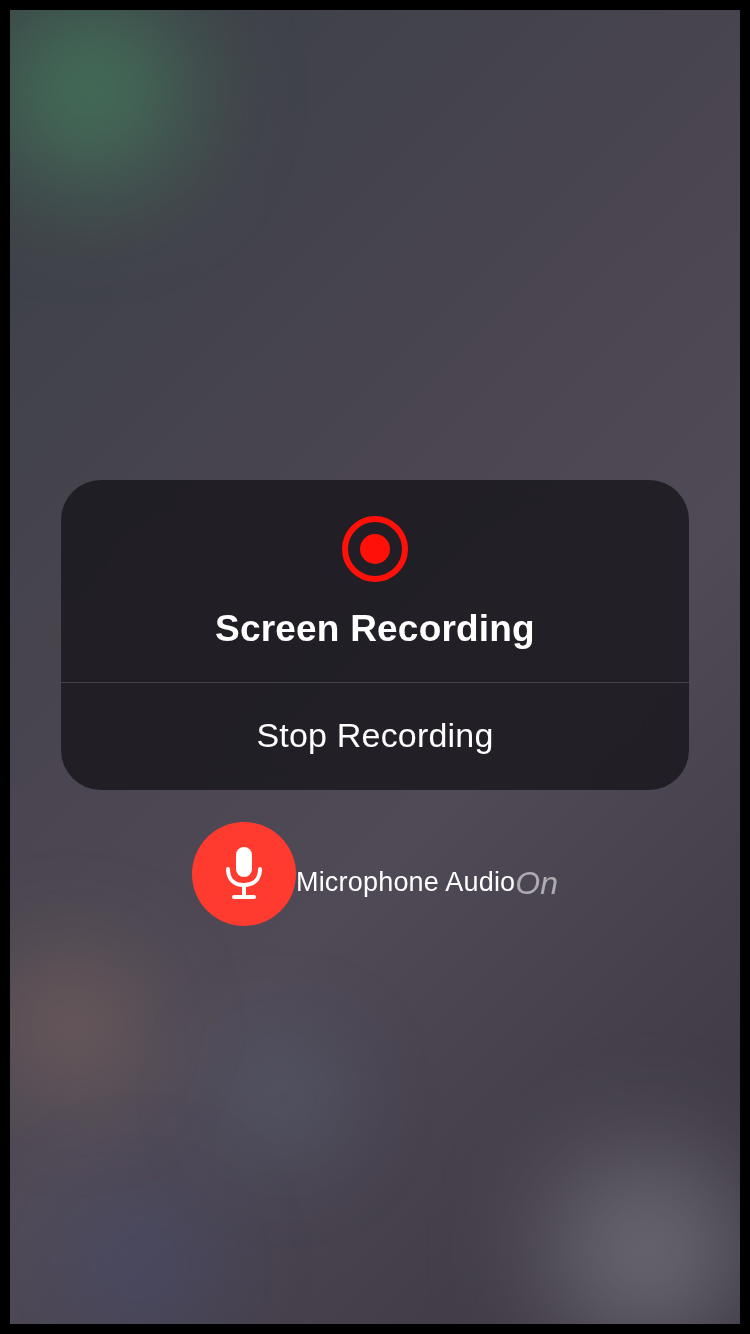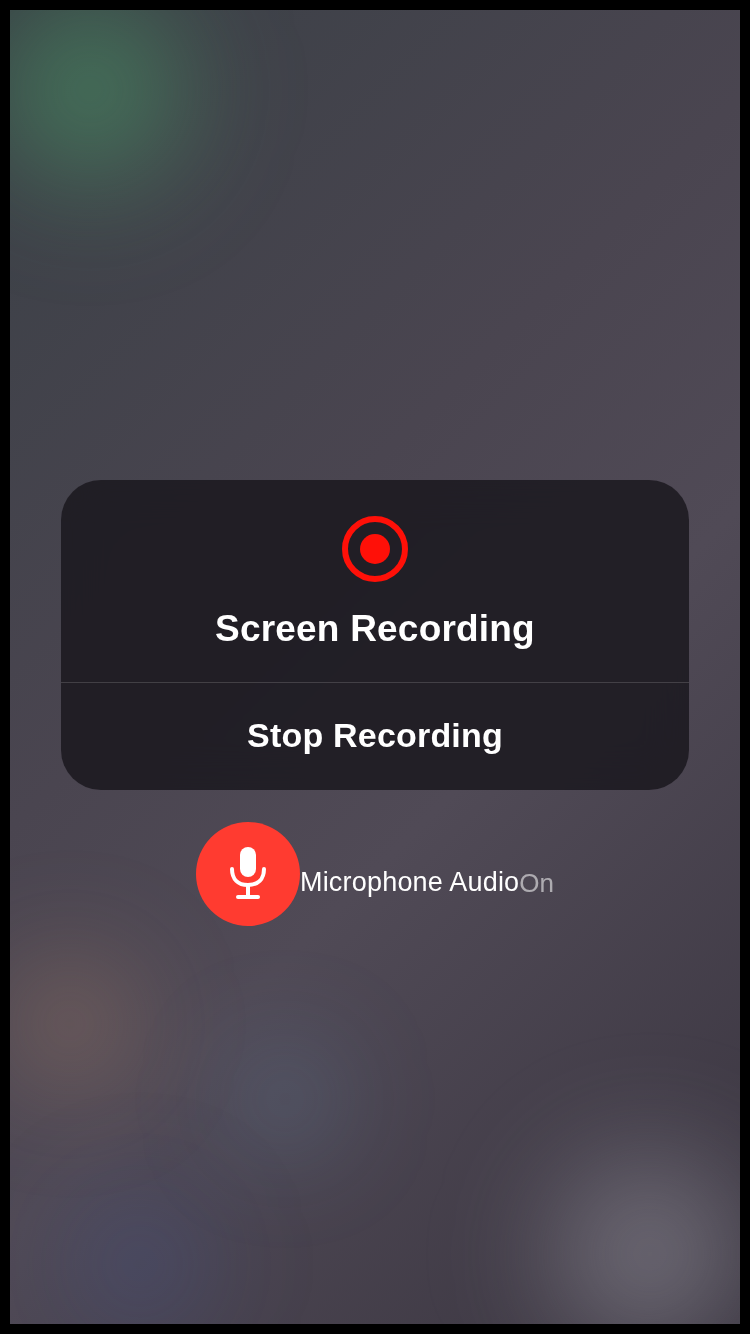--- a/index.html
+++ b/index.html
@@ -131,21 +131,21 @@
       padding: 33px 20px 35px 20px;
       display: flex;
       justify-content: center;
       align-items: center;
       cursor: pointer;
     }
     
     .stop-btn {
       color: #ffffff;
       font-size: 34px;
-      font-weight: 700;
+      font-weight: 400;
       letter-spacing: 0.2px;
       background: none;
       border: none;
       cursor: pointer;
       font-family: inherit;
     }
     
     .mic-section {
       margin-top: 32px;
       display: flex;
@@ -174,22 +174,23 @@
     .mic-label {
       color: #ffffff;
       font-size: 27px;
       font-weight: 500;
       letter-spacing: 0.2px;
       margin-bottom: 2px;
     }
     
     .mic-status {
       color: rgba(255,255,255,0.55);
-      font-size: 26px;
+      font-size: 32px;
       font-weight: 400;
+      font-style: italic;
     }
   </style>
 </head>
 <body>
 
 <div class="device-frame">
   <div class="blur-bg">
     <div class="blob blob1"></div>
     <div class="blob blob2"></div>
     <div class="blob blob3"></div>

